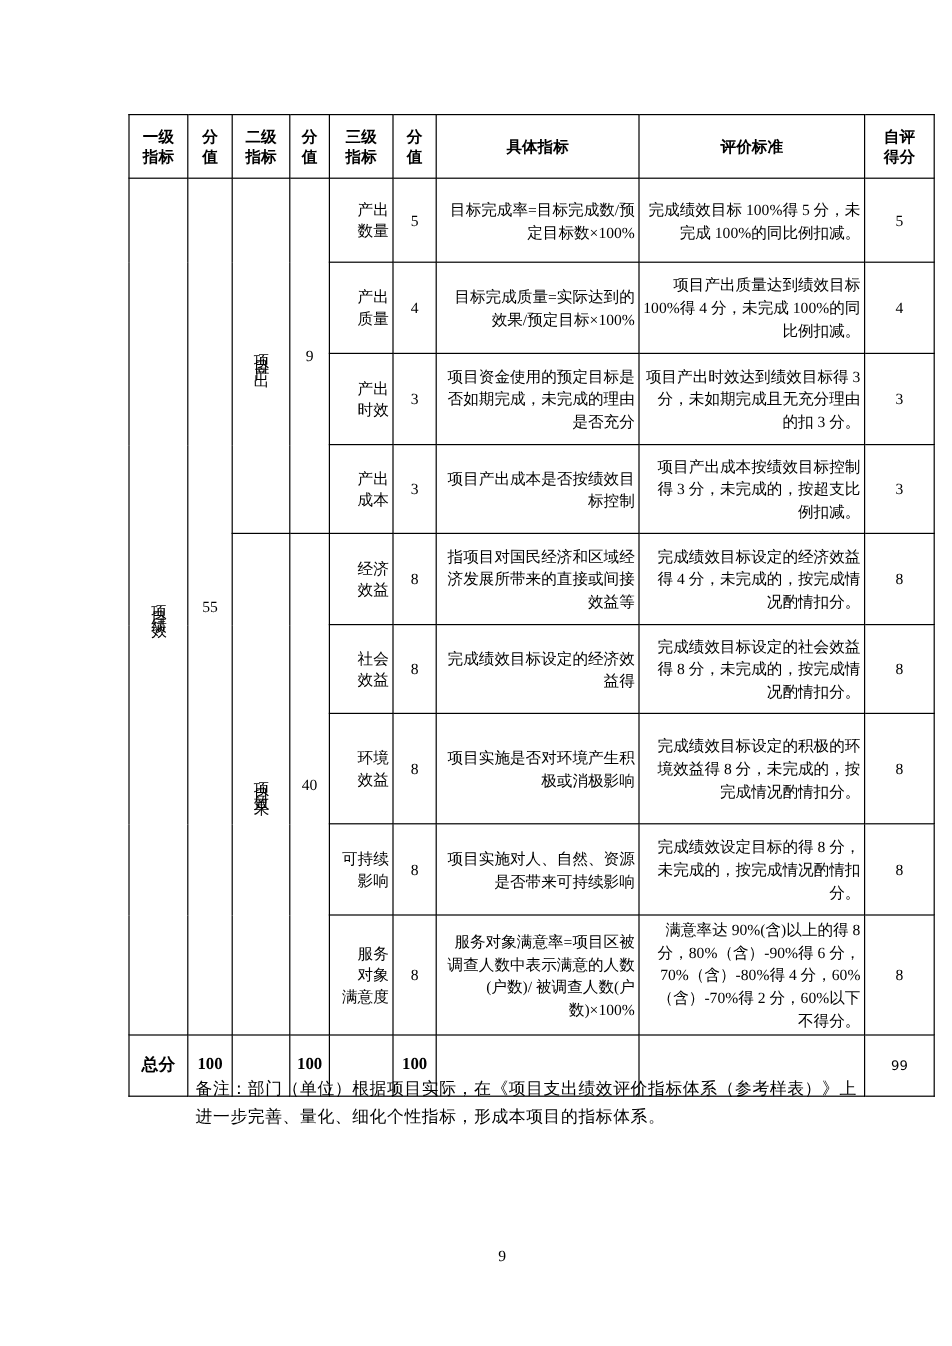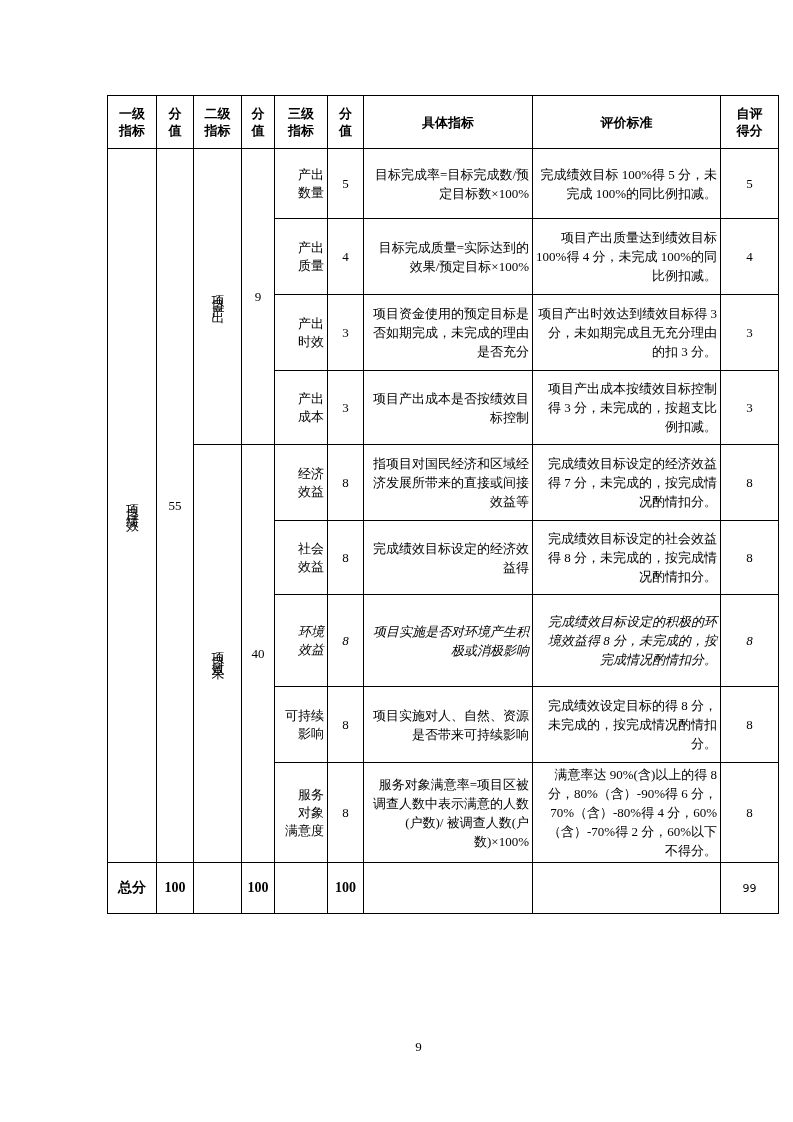--- a/index.html
+++ b/index.html
@@ -121,32 +121,32 @@
         <td class="l">项目产出成本按绩效目标控制得 3 分，未完成的，按超支比例扣减。</td>
         <td class="self">3</td>
       </tr>
       <tr style="height:76px;">
         <td class="c" rowspan="5"><span class="vert">项目效果</span></td>
         <td class="score" rowspan="5">40</td>
         <td class="pre">经济
 效益</td>
         <td class="score">8</td>
         <td class="l">指项目对国民经济和区域经济发展所带来的直接或间接效益等</td>
-        <td class="l">完成绩效目标设定的经济效益得 7 分，未完成的，按完成情况酌情扣分。</td>
+        <td class="l">完成绩效目标设定的经济效益得 4 分，未完成的，按完成情况酌情扣分。</td>
         <td class="self">8</td>
       </tr>
       <tr style="height:74px;">
         <td class="pre">社会
 效益</td>
         <td class="score">8</td>
         <td class="l">完成绩效目标设定的经济效益得</td>
         <td class="l">完成绩效目标设定的社会效益得 8 分，未完成的，按完成情况酌情扣分。</td>
         <td class="self">8</td>
       </tr>
-      <tr style="height:92px;font-style:italic;">
+      <tr style="height:92px;">
         <td class="pre">环境
 效益</td>
         <td class="score">8</td>
         <td class="l">项目实施是否对环境产生积极或消极影响</td>
         <td class="l">完成绩效目标设定的积极的环境效益得 8 分，未完成的，按完成情况酌情扣分。</td>
         <td class="self">8</td>
       </tr>
       <tr style="height:76px;">
         <td class="pre">可持续
 影响</td>
@@ -171,16 +171,17 @@
         <td class="c">100</td>
         <td class="c"></td>
         <td class="c">100</td>
         <td class="c"></td>
         <td class="c"></td>
         <td class="c self-total">99</td>
       </tr>
     </tbody>
   </table>
 
+  <div class="footnote">备注：部门（单位）根据项目实际，在《项目支出绩效评价指标体系（参考样表）》上进一步完善、量化、细化个性指标，形成本项目的指标体系。</div>
 
   <div class="page-number">9</div>
 
 </div>
 
 </body></html>

